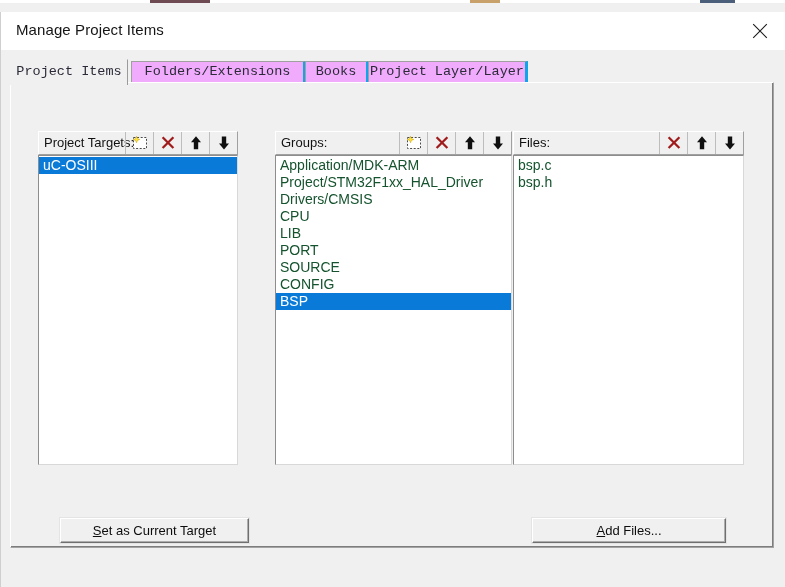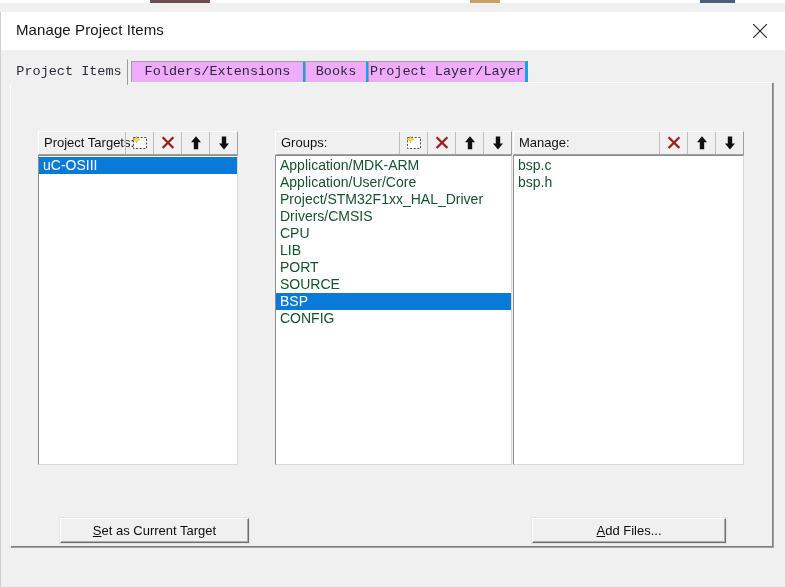--- a/index.html
+++ b/index.html
@@ -296,35 +296,34 @@
           </div>
           <div class="toolbtn">
             <svg width="14" height="16" viewBox="0 0 14 16">
               <path d="M7 14.4 L12 8.4 L9.2 8.4 L9.2 1.4 L4.8 1.4 L4.8 8.4 L2 8.4 Z" fill="#101010"></path>
             </svg>
           </div>
         </div>
       </div>
       <div class="listbox">
         <div class="listrow">Application/MDK-ARM</div>
-        <div class="listrow">Application/User/Core</div>
         <div class="listrow">Project/STM32F1xx_HAL_Driver</div>
         <div class="listrow">Drivers/CMSIS</div>
         <div class="listrow">CPU</div>
         <div class="listrow">LIB</div>
         <div class="listrow">PORT</div>
         <div class="listrow">SOURCE</div>
+        <div class="listrow">CONFIG</div>
         <div class="listrow selected">BSP</div>
-        <div class="listrow">CONFIG</div>
       </div>
     </div>
 
     <div class="column" id="col-files">
       <div class="hdrbar">
-        <span class="hdr-label">Manage:</span>
+        <span class="hdr-label">Files:</span>
         <div class="tool-group">
           <div class="toolbtn">
             <svg width="16" height="16" viewBox="0 0 16 16">
               <path d="M2.6 2.2 L13.4 13.0 M13.4 2.2 L2.6 13.0" stroke="#a01c1c" stroke-width="2.3" fill="none"></path>
             </svg>
           </div>
           <div class="toolbtn">
             <svg width="14" height="16" viewBox="0 0 14 16">
               <path d="M7 1.2 L12 7.2 L9.2 7.2 L9.2 14.2 L4.8 14.2 L4.8 7.2 L2 7.2 Z" fill="#101010"></path>
             </svg>

